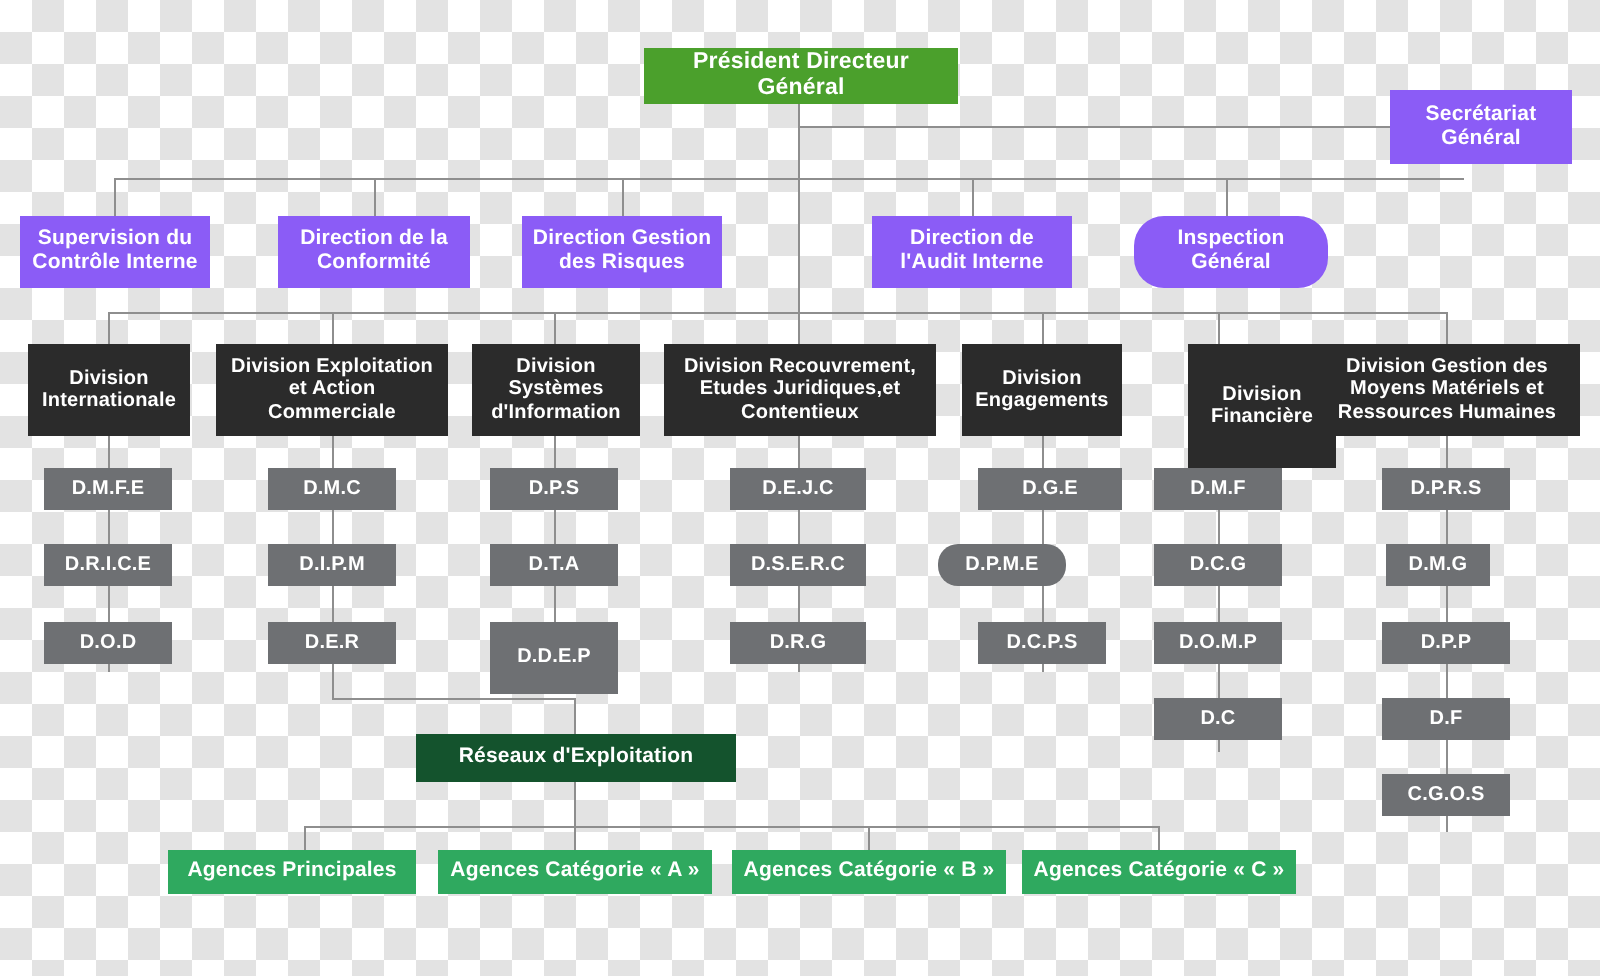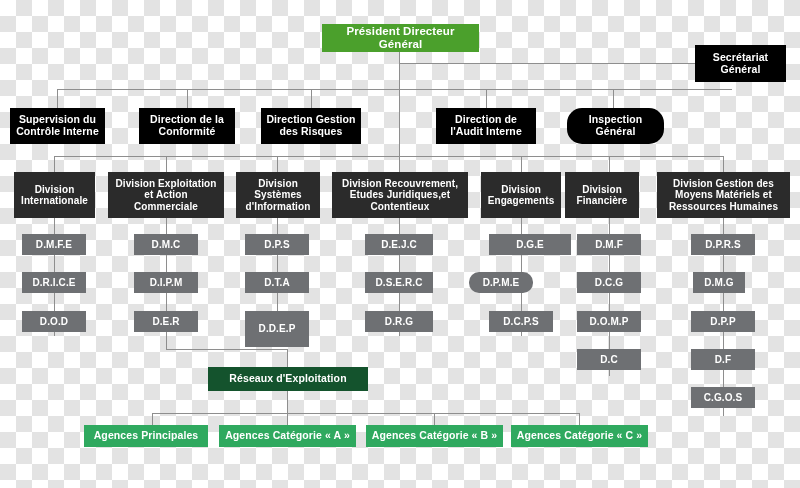--- a/index.html
+++ b/index.html
@@ -21,21 +21,21 @@
     box-sizing:border-box;
     display:flex;align-items:center;justify-content:center;
     text-align:center;
     color:#ffffff;
     line-height:1.12;
     letter-spacing:.1px;
     padding:2px 4px;
     overflow:hidden;
   }
   .lvl1{background:#4ba02c;font-size:11.5px;font-weight:bold;margin-top:12px;}
-  .lvl2{background:#000000;font-size:10.5px;font-weight:bold;}
+  .lvl2{background:#8b5cf6;font-size:10.5px;font-weight:bold;}
   .division{background:#2b2b2b;font-size:10px;font-weight:bold;}
   .unit{background:#6e7073;font-size:10px;font-weight:bold;}
   .orange{background:#14532d;font-size:10.5px;font-weight:bold;}
   .agency{background:#2fa95f;font-size:10.5px;font-weight:bold;}
 
   .line{position:absolute;background:#8e8e8e;}
   .vline{width:1px;}
   .hline{height:1px;}
 </style>
 </head>
@@ -90,40 +90,40 @@
   <div class="node lvl2" style="left:139px;top:108px;width:96px;height:36px;">Direction de la Conformité</div>
   <div class="node lvl2" style="left:261px;top:108px;width:100px;height:36px;">Direction Gestion des Risques</div>
   <div class="node lvl2" style="left:436px;top:108px;width:100px;height:36px;">Direction de l'Audit Interne</div>
   <div class="node lvl2" style="left:567px;top:108px;width:97px;height:36px;border-radius:15px;">Inspection Général</div>
 
   <div class="node division" style="left:14px;top:172px;width:81px;height:46px;">Division Internationale</div>
   <div class="node division" style="left:108px;top:172px;width:116px;height:46px;">Division Exploitation et Action Commerciale</div>
   <div class="node division" style="left:236px;top:172px;width:84px;height:46px;">Division Systèmes d'Information</div>
   <div class="node division" style="left:332px;top:172px;width:136px;height:46px;">Division Recouvrement, Etudes Juridiques,et Contentieux</div>
   <div class="node division" style="left:481px;top:172px;width:80px;height:46px;">Division Engagements</div>
-  <div class="node division" style="left:565px;top:172px;width:74px;height:46px;">Division Financière</div>
+  <div class="node division" style="left:594px;top:172px;width:74px;height:62px;">Division Financière</div>
   <div class="node division" style="left:657px;top:172px;width:133px;height:46px;">Division Gestion des Moyens Matériels et Ressources Humaines</div>
 
   <div class="node unit" style="left:22px;top:234px;width:64px;height:21px;">D.M.F.E</div>
   <div class="node unit" style="left:22px;top:272px;width:64px;height:21px;">D.R.I.C.E</div>
   <div class="node unit" style="left:22px;top:311px;width:64px;height:21px;">D.O.D</div>
 
   <div class="node unit" style="left:134px;top:234px;width:64px;height:21px;">D.M.C</div>
   <div class="node unit" style="left:134px;top:272px;width:64px;height:21px;">D.I.P.M</div>
   <div class="node unit" style="left:134px;top:311px;width:64px;height:21px;">D.E.R</div>
 
   <div class="node unit" style="left:245px;top:234px;width:64px;height:21px;">D.P.S</div>
   <div class="node unit" style="left:245px;top:272px;width:64px;height:21px;">D.T.A</div>
   <div class="node unit" style="left:245px;top:311px;width:64px;height:36px;">D.D.E.P</div>
 
   <div class="node unit" style="left:365px;top:234px;width:68px;height:21px;">D.E.J.C</div>
   <div class="node unit" style="left:365px;top:272px;width:68px;height:21px;">D.S.E.R.C</div>
   <div class="node unit" style="left:365px;top:311px;width:68px;height:21px;">D.R.G</div>
 
-  <div class="node unit" style="left:489px;top:234px;width:82px;height:21px;text-align:center;">D.G.E</div>
+  <div class="node unit" style="left:489px;top:234px;width:72px;height:21px;text-align:center;">D.G.E</div>
   <div class="node unit" style="left:469px;top:272px;width:64px;height:21px;border-radius:10px;">D.P.M.E</div>
   <div class="node unit" style="left:489px;top:311px;width:64px;height:21px;">D.C.P.S</div>
 
   <div class="node unit" style="left:577px;top:234px;width:64px;height:21px;">D.M.F</div>
   <div class="node unit" style="left:577px;top:272px;width:64px;height:21px;">D.C.G</div>
   <div class="node unit" style="left:577px;top:311px;width:64px;height:21px;">D.O.M.P</div>
   <div class="node unit" style="left:577px;top:349px;width:64px;height:21px;">D.C</div>
 
   <div class="node unit" style="left:691px;top:234px;width:64px;height:21px;">D.P.R.S</div>
   <div class="node unit" style="left:693px;top:272px;width:52px;height:21px;">D.M.G</div>

